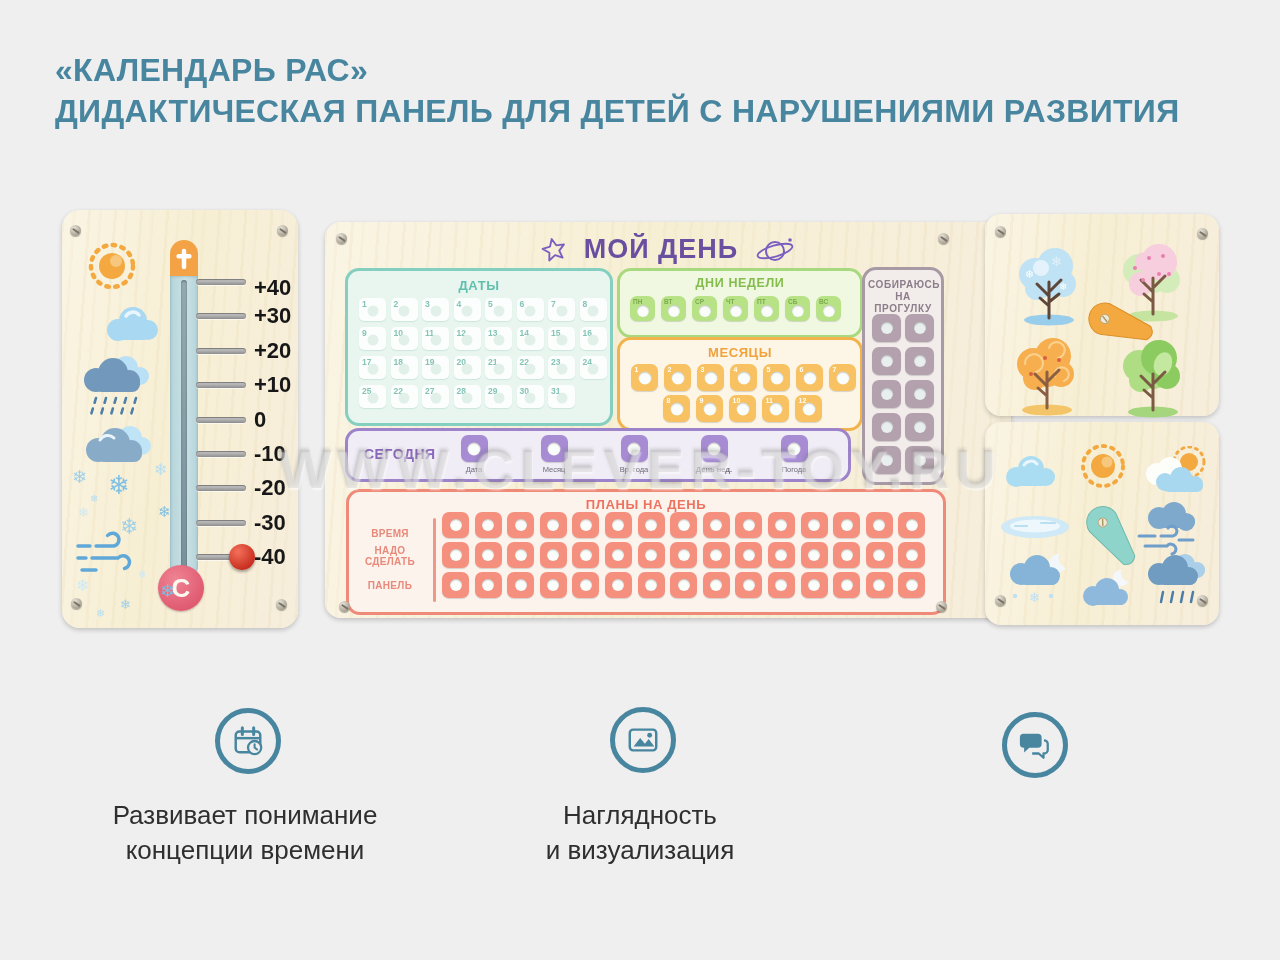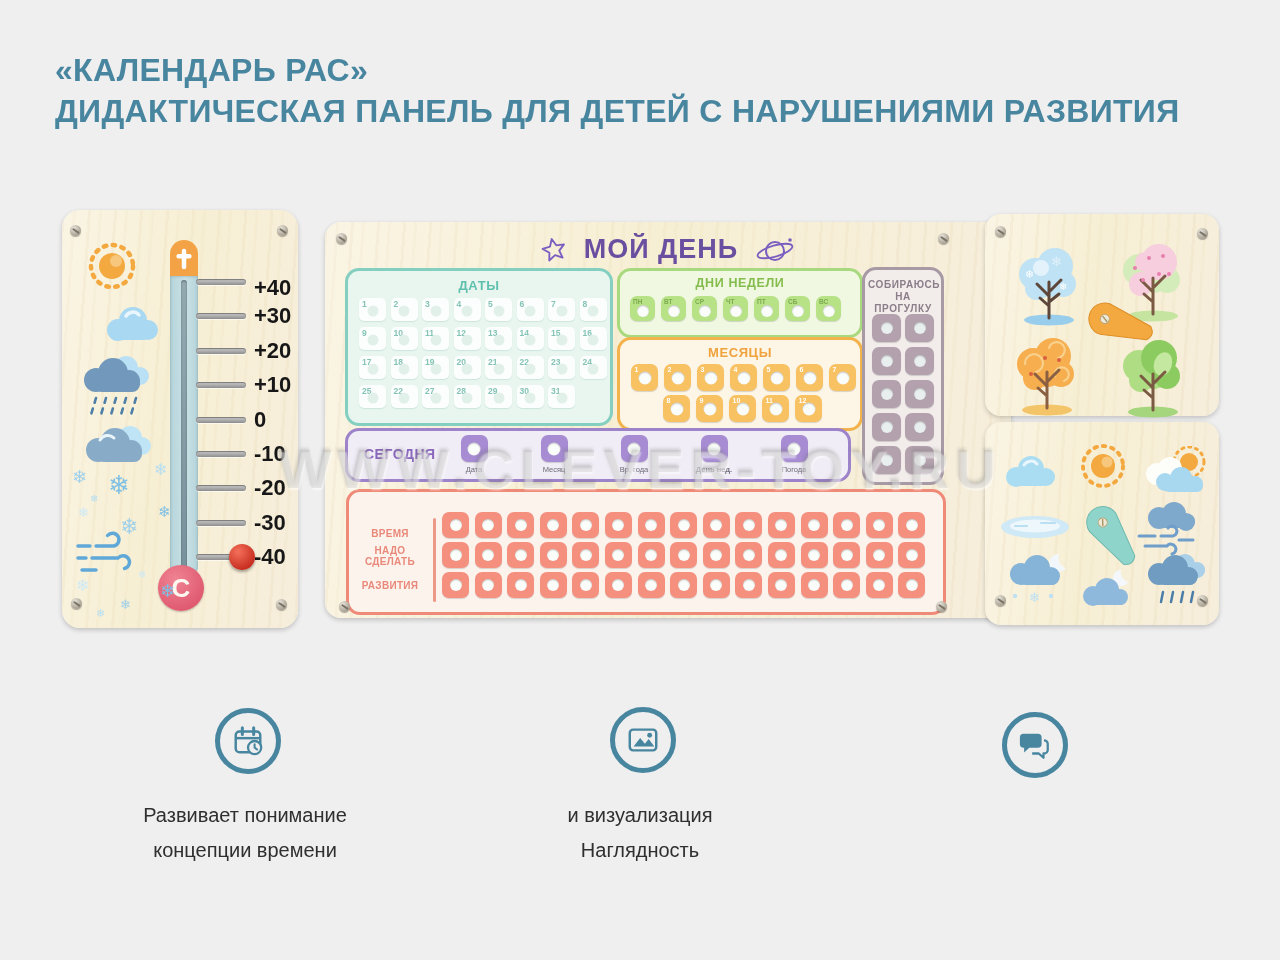--- a/index.html
+++ b/index.html
@@ -105,21 +105,21 @@
 
   
   .watermark{position:absolute;left:0;top:436px;width:1280px;text-align:center;
              font-weight:bold;font-size:56px;letter-spacing:6px;
              color:rgba(150,150,150,.17);pointer-events:none;
              text-shadow:1px 2px 2px rgba(255,255,255,.55),-1px -2px 3px rgba(95,95,95,.18)}
 
   
   .feat-ring{position:absolute;width:56px;height:56px;border:5px solid var(--accent);
              border-radius:50%;display:flex;align-items:center;justify-content:center;background:transparent}
-  .feat-text{position:absolute;text-align:center;font-size:20px;line-height:35px;
+  .feat-text{position:absolute;text-align:center;font-size:26px;line-height:35px;
              color:var(--text-dark);font-weight:500}
   .feat-text span{display:block}
 </style>
 </head>
 <body>
 
 <div class="headline">
   <div>«КАЛЕНДАРЬ РАС»</div>
   <div>ДИДАКТИЧЕСКАЯ ПАНЕЛЬ ДЛЯ ДЕТЕЙ С НАРУШЕНИЯМИ РАЗВИТИЯ</div>
 </div>
@@ -529,23 +529,24 @@
         <div class="today-group" style="left: 415px;">
           <div class="tile today-tile">
             <span class="hole"></span>
           </div>
           <div class="today-lab">Погода</div>
         </div>
       </div>
   </div>
 
   <div class="sect plans-box" style="left:21px;top:267px;width:594px;height:120px">
+    <div class="sect-title" style="top:5px;color:var(--plans-salmon)">ПЛАНЫ НА ДЕНЬ</div>
     <div class="plan-lab" style="top:36px">ВРЕМЯ</div>
     <div class="plan-lab" style="top:53px">НАДО СДЕЛАТЬ</div>
-    <div class="plan-lab" style="top:88px">РАЗВИТИЯ</div>
+    <div class="plan-lab" style="top:88px">ПАНЕЛЬ</div>
     <div class="plans-div"></div>
     <div class="plans-grid">
         <div class="tile plans-tile">
           <span class="hole"></span>
         </div>
         <div class="tile plans-tile">
           <span class="hole"></span>
         </div>
         <div class="tile plans-tile">
           <span class="hole"></span>
@@ -873,22 +874,22 @@
 </div>
 
 <div class="feat-ring" style="left:610px;top:707px">
   <svg width="34" height="34" viewBox="0 0 36 36">
     <rect x="4" y="7" width="28" height="22" rx="3.5" fill="none" stroke="var(--accent)" stroke-width="2.6"></rect>
     <path d="M8 25 l7 -9 5 6 4 -5 6 8 z" fill="var(--accent)"></path>
     <circle cx="25" cy="13" r="2.6" fill="var(--accent)"></circle>
   </svg>
 </div>
 <div class="feat-text" style="left:500px;top:798px;width:280px">
+  <span>Наглядность</span>
   <span>и визуализация</span>
-  <span>Наглядность</span>
 </div>
 
 <div class="feat-ring" style="left:1002px;top:712px">
   <svg width="34" height="34" viewBox="0 0 36 36">
     <path d="M6 6 h15 a4 4 0 0 1 4 4 v7 a4 4 0 0 1 -4 4 h-9 l-5.5 5 v-5 h-.5 a4 4 0 0 1 -4 -4 v-7 a4 4 0 0 1 4 -4 z" fill="var(--accent)"></path>
     <path d="M27.5 13 a4 4 0 0 1 4 4 v6 a4 4 0 0 1 -4 4 h-.5 v4.5 l-5 -4.5 h-7" fill="none" stroke="var(--accent)" stroke-width="2.4" stroke-linejoin="round"></path>
   </svg>
 </div>
 <div class="feat-text" style="left:835px;top:800px;width:394px">
 </div>

